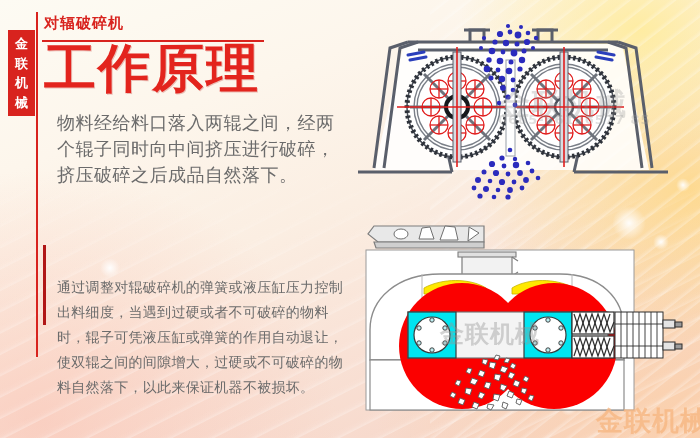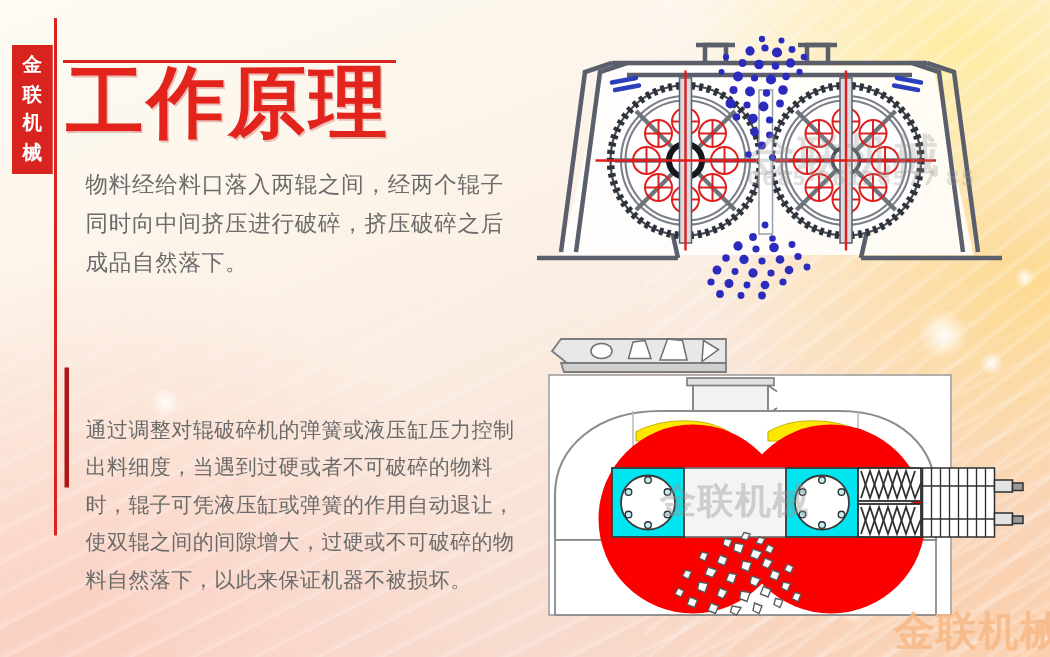--- a/index.html
+++ b/index.html
@@ -64,28 +64,28 @@
     position:absolute;left:44px;top:14px;
     font-size:15px;font-weight:bold;color:#d8231e;letter-spacing:1px;
     font-family:"DejaVu Sans","Liberation Sans",sans-serif;
   }
   .subtitle-rule{
     position:absolute;left:42px;top:40px;width:222px;height:2px;background:#d8231e;
   }
   .title{
     position:absolute;left:44px;top:43px;
     font-size:52px;font-weight:bold;color:#e3241d;letter-spacing:2px;line-height:1;
-    font-family:Liberation Sans, sans-serif;
+    font-family:Liberation Serif, serif;
     text-shadow:1px 1px 0 rgba(180,20,15,.25);
   }
 
   
   .para1{
     position:absolute;left:57px;top:110px;width:290px;
-    font-size:15px;line-height:26px;color:#6b6b6b;letter-spacing:.5px;
+    font-size:18px;line-height:26px;color:#6b6b6b;letter-spacing:.5px;
     font-family:"DejaVu Sans","Liberation Sans",sans-serif;
   }
   .para2-bar{
     position:absolute;left:43px;top:245px;width:3px;height:80px;background:#b01616;
   }
   .para2{
     position:absolute;left:57px;top:243px;width:300px;
     font-size:14px;line-height:25px;color:#6b6b6b;letter-spacing:.3px;
     font-family:"DejaVu Sans","Liberation Sans",sans-serif;
     margin-top:32px;
@@ -136,20 +136,21 @@
   <div class="glow" style="left:100px;top:258px;width:20px;height:20px;"></div>
 
   <div class="logo-badge">
     <span>金</span>
     <span>联</span>
     <span>机</span>
     <span>械</span>
   </div>
   <div class="logo-vline"></div>
 
+  <div class="subtitle">对辐破碎机</div>
   <div class="subtitle-rule"></div>
   <div class="title">工作原理</div>
 
   <div class="para1">物料经给料口落入两辊之间，经两个辊子同时向中间挤压进行破碎，挤压破碎之后成品自然落下。</div>
   <div class="para2-bar"></div>
   <div class="para2">通过调整对辊破碎机的弹簧或液压缸压力控制出料细度，当遇到过硬或者不可破碎的物料时，辊子可凭液压缸或弹簧的作用自动退让，使双辊之间的间隙增大，过硬或不可破碎的物料自然落下，以此来保证机器不被损坏。</div>
 
   <div class="diagram-top">
     <svg viewBox="0 0 346 212" xmlns="http://www.w3.org/2000/svg">
       <defs>

